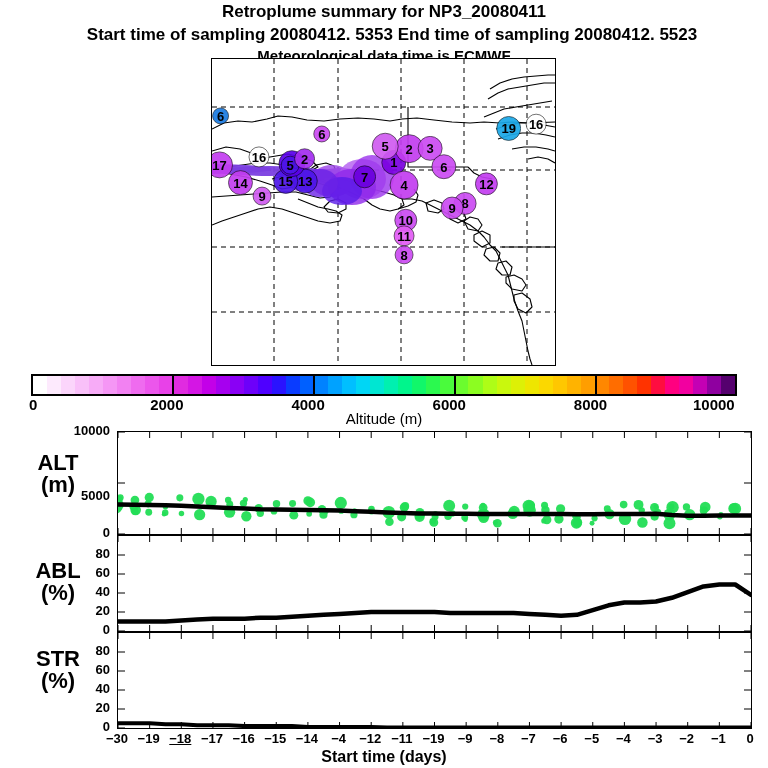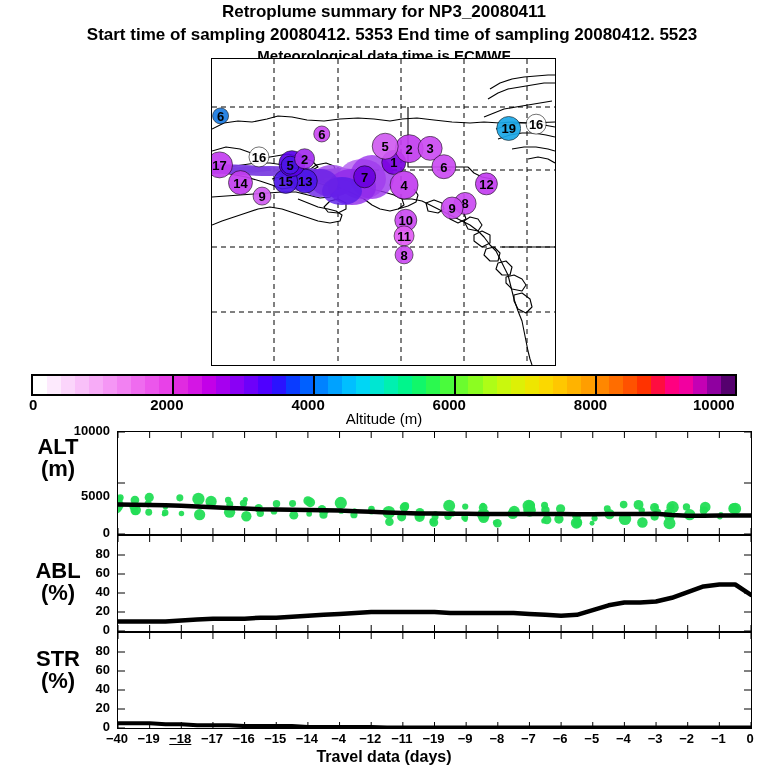--- a/index.html
+++ b/index.html
@@ -21,21 +21,21 @@
   #cb-labels span{position:absolute;font-size:15px;font-weight:bold;}
   #cb-title{left:0;top:410px;width:768px;text-align:center;font-size:15px;}
   .panel{position:absolute;left:117px;width:635px;border:1px solid #000;
          box-sizing:border-box;background:#fff;overflow:hidden;}
   #panel-alt{top:431px;height:104px;}
   #panel-abl{top:535px;height:97px;}
   #panel-str{top:632px;height:97px;}
   .panel svg{position:absolute;left:0;top:0;}
   .rowlab{position:absolute;left:8px;width:100px;text-align:center;
           font-size:22px;font-weight:bold;line-height:1.02;}
-  #lab-alt{top:436px;}
+  #lab-alt{top:452px;}
   #lab-abl{top:560px;}
   #lab-str{top:648px;}
   .ytick{position:absolute;text-align:right;font-size:13px;font-weight:bold;
          width:62px;left:48px;}
   .xtick{position:absolute;font-size:13px;font-weight:bold;text-align:center;width:34px;}
   #xaxis-title{left:0;top:748px;width:768px;text-align:center;
                font-size:16px;font-weight:bold;}
 </style>
 </head>
 <body>
@@ -603,21 +603,21 @@
     <div class="ytick abs" style="top: 584px;">40</div>
     <div class="ytick abs" style="top: 565px;">60</div>
     <div class="ytick abs" style="top: 546px;">80</div>
     <div class="ytick abs" style="top: 719px;">0</div>
     <div class="ytick abs" style="top: 700px;">20</div>
     <div class="ytick abs" style="top: 681px;">40</div>
     <div class="ytick abs" style="top: 662px;">60</div>
     <div class="ytick abs" style="top: 643px;">80</div>
   </div>
 <div id="xtick-layer">
-    <div class="xtick abs" style="left: 100px; top: 731px;">−40</div>
+    <div class="xtick abs" style="left: 100px; top: 731px;">−30</div>
     <div class="xtick abs" style="left: 131.65px; top: 731px;">−19</div>
     <div class="xtick abs" style="left: 163.3px; top: 731px; text-decoration: underline;">−18</div>
     <div class="xtick abs" style="left: 194.95px; top: 731px;">−17</div>
     <div class="xtick abs" style="left: 226.6px; top: 731px;">−16</div>
     <div class="xtick abs" style="left: 258.25px; top: 731px;">−15</div>
     <div class="xtick abs" style="left: 289.9px; top: 731px;">−14</div>
     <div class="xtick abs" style="left: 321.55px; top: 731px;">−4</div>
     <div class="xtick abs" style="left: 353.2px; top: 731px;">−12</div>
     <div class="xtick abs" style="left: 384.85px; top: 731px;">−11</div>
     <div class="xtick abs" style="left: 416.5px; top: 731px;">−19</div>
@@ -625,13 +625,13 @@
     <div class="xtick abs" style="left: 479.8px; top: 731px;">−8</div>
     <div class="xtick abs" style="left: 511.45px; top: 731px;">−7</div>
     <div class="xtick abs" style="left: 543.1px; top: 731px;">−6</div>
     <div class="xtick abs" style="left: 574.75px; top: 731px;">−5</div>
     <div class="xtick abs" style="left: 606.4px; top: 731px;">−4</div>
     <div class="xtick abs" style="left: 638.05px; top: 731px;">−3</div>
     <div class="xtick abs" style="left: 669.7px; top: 731px;">−2</div>
     <div class="xtick abs" style="left: 701.35px; top: 731px;">−1</div>
     <div class="xtick abs" style="left: 733px; top: 731px;">0</div>
   </div>
-<div class="abs" id="xaxis-title">Travel data (days)</div>
+<div class="abs" id="xaxis-title">Start time (days)</div>
 
 </body></html>

